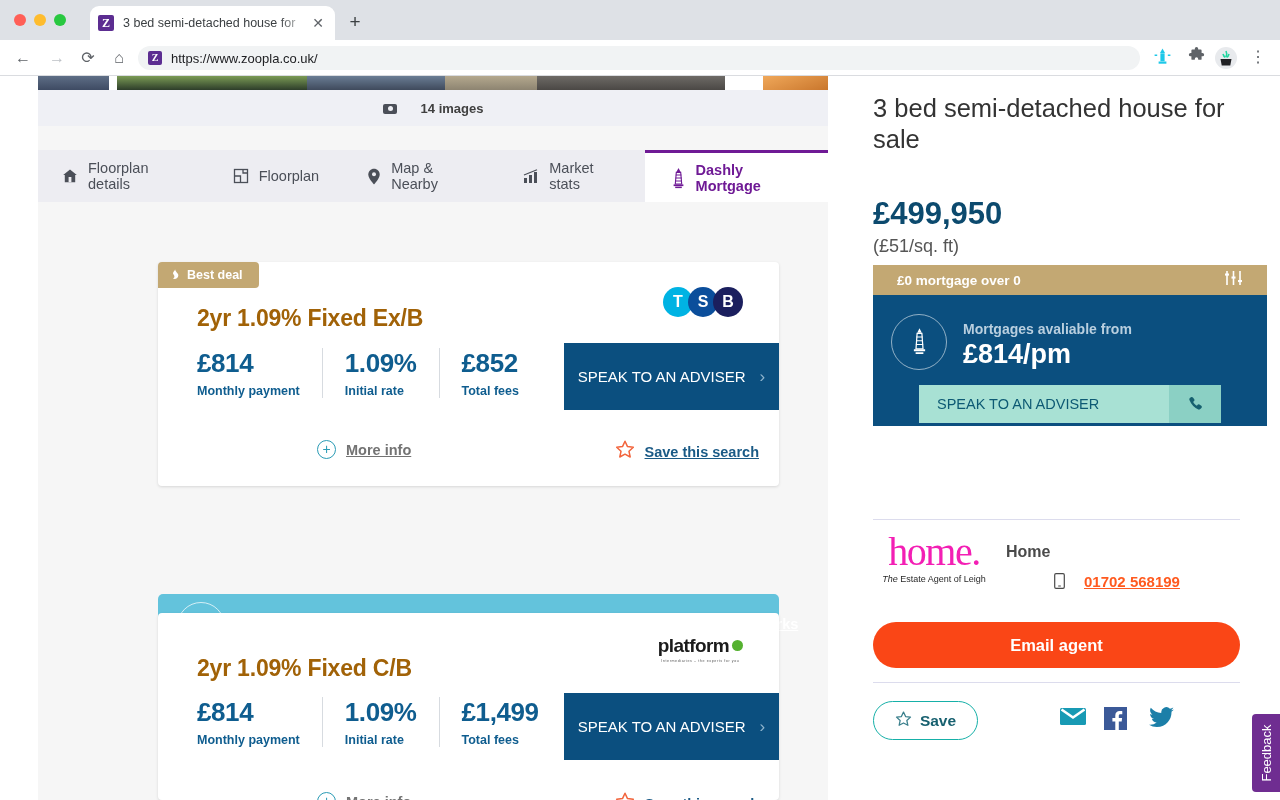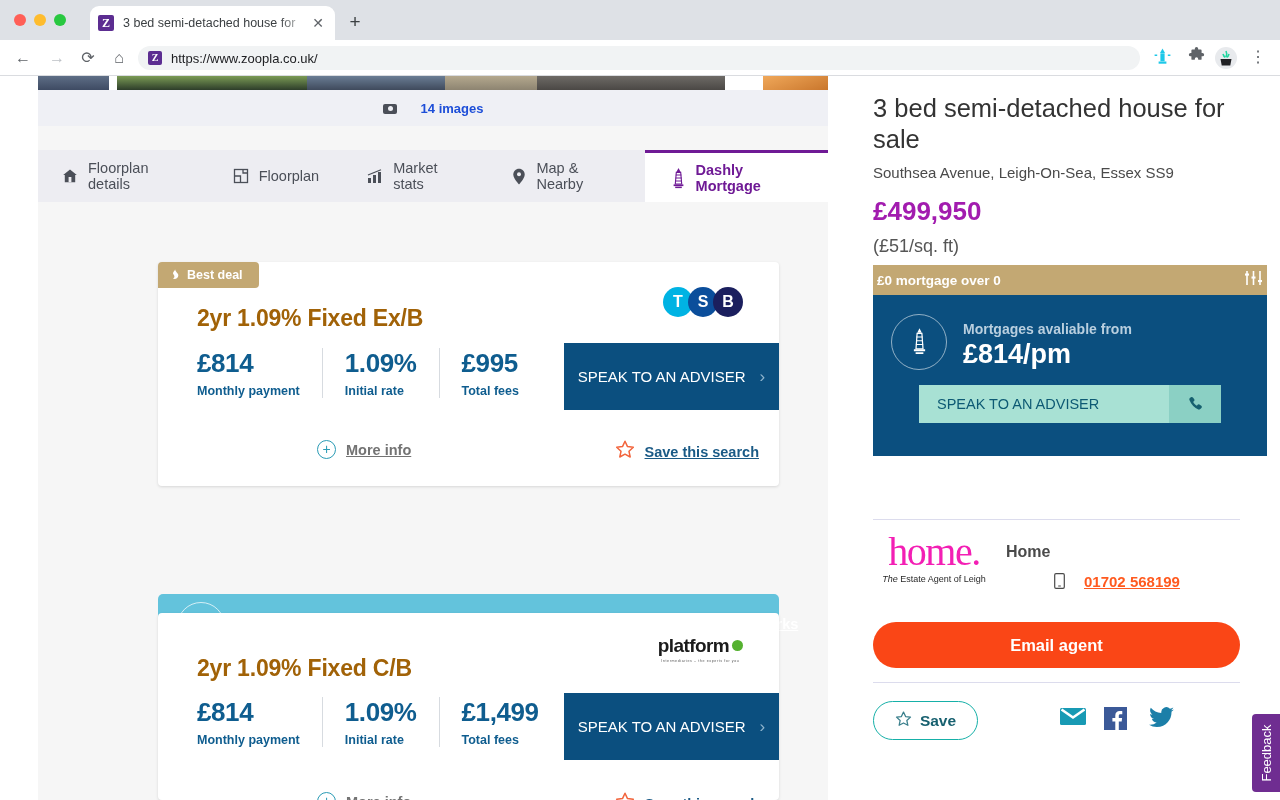--- a/index.html
+++ b/index.html
@@ -81,21 +81,21 @@
   .gshot.g2 { width: 200px; background: linear-gradient(180deg,#7b9b55,#2d3d2a); }
   .gshot.g3 { width: 145px; background: linear-gradient(180deg,#6a7d94,#3f4a5c); }
   .gshot.g4 { width: 96px; background: linear-gradient(180deg,#b4a88e,#8d8471); }
   .gshot.g5 { width: 198px; background: linear-gradient(180deg,#6d6a66,#4b4845); }
   .gshot.g6 { width: 40px; background: #ffffff; }
   .gshot.g7 { width: 68px; background: linear-gradient(160deg,#f0a85a,#c9762c); }
 
   #images-count-bar {
     position: absolute; left: 0; top: 14px; width: 790px; height: 36px;
     background: #eff0f5; display: flex; align-items: center; justify-content: center;
-    gap: 24px; font-size: 13px; font-weight: bold; color: #1d4ed8;
+    gap: 24px; font-size: 13px; font-weight: bold; color: #404040;
   }
   .cam-icon { display: inline-block; width: 14px; height: 11px; position: relative; }
   .cam-icon::before {
     content: ""; position: absolute; left: 0; top: 1px; width: 14px; height: 10px;
     background: #4b4f58; border-radius: 2px;
   }
   .cam-icon::after {
     content: ""; position: absolute; left: 5px; top: 3.5px; width: 5px; height: 5px;
     background: #eff0f5; border-radius: 50%;
   }
@@ -213,31 +213,31 @@
   
   #sidebar { position: absolute; left: 828px; top: 0; width: 452px; height: 724px; background: #ffffff; }
   #listing-title {
     position: absolute; left: 45px; top: 17px; width: 370px; font-size: 25.5px;
     color: #333333; line-height: 1.22; font-weight: normal;
   }
   #listing-address {
     position: absolute; left: 45px; top: 88px; width: 380px; font-size: 15px; color: #4a4a4a;
   }
   #listing-price {
-    position: absolute; left: 45px; top: 120px; font-size: 26px; font-weight: bold; color: #a21caf;
+    position: absolute; left: 45px; top: 120px; font-size: 31px; font-weight: bold; color: #0c4a6e;
   }
   #listing-psf { position: absolute; left: 45px; top: 160px; font-size: 18px; color: #555; }
 
   #mortgage-widget { position: absolute; left: 45px; top: 189px; width: 394px; }
   #mw-header {
     height: 30px; background: #c3a873; display: flex; align-items: center;
-    justify-content: space-between; padding: 0 4px;
+    justify-content: space-between; padding: 0 24px;
   }
   #mw-header-text { font-size: 13.5px; font-weight: bold; color: #ffffff; }
-  #mw-body { height: 161px; background: #0b4f7f; position: relative; }
+  #mw-body { height: 131px; background: #0b4f7f; position: relative; }
   #mw-ring {
     position: absolute; left: 18px; top: 19px; width: 56px; height: 56px;
     border: 1.3px solid rgba(255,255,255,.55); border-radius: 50%;
     display: flex; align-items: center; justify-content: center;
   }
   #mw-from { position: absolute; left: 90px; top: 26px; font-size: 14px; color: #b9cfdf; font-weight: bold; }
   #mw-amount { position: absolute; left: 90px; top: 44px; font-size: 27px; font-weight: bold; color: #ffffff; }
   #mw-cta { position: absolute; left: 46px; top: 90px; width: 302px; height: 38px; display: flex; }
   #mw-cta-main {
     flex: 1 1 auto; background: #a8e1d4; color: #0d5a74; font-size: 14.5px;
@@ -384,38 +384,38 @@
             <rect x="1.5" y="1.5" width="13" height="13" fill="none" stroke="#4b4f58" stroke-width="1.3"></rect>
             <path d="M1.5 8h6v6.5" fill="none" stroke="#4b4f58" stroke-width="1.3"></path>
             <path d="M10 1.5v3.5h4.5" fill="none" stroke="#4b4f58" stroke-width="1.3"></path>
           </svg>
         </span>
         <span>Floorplan</span>
       </div>
 
       <div class="sec-tab">
         <span>
+          <svg width="14" height="17" viewBox="0 0 14 17">
+            <path d="M7 .8C3.8.8 1.3 3.3 1.3 6.4 1.3 10.6 7 16.3 7 16.3s5.7-5.7 5.7-9.9C12.7 3.3 10.2.8 7 .8z" fill="#4b4f58"></path>
+            <circle cx="7" cy="6.2" r="2" fill="#ededf2"></circle>
+          </svg>
+        </span>
+        <span>Map &amp; Nearby</span>
+      </div>
+
+      <div class="sec-tab">
+        <span>
           <svg width="16" height="15" viewBox="0 0 16 15">
             <rect x="1" y="9" width="3" height="5" fill="#4b4f58"></rect>
             <rect x="6" y="6" width="3" height="8" fill="#4b4f58"></rect>
             <rect x="11" y="3" width="3" height="11" fill="#4b4f58"></rect>
             <path d="M1 6 L14 .8" stroke="#4b4f58" stroke-width="1.2" fill="none"></path>
           </svg>
         </span>
         <span>Market stats</span>
-      </div>
-
-      <div class="sec-tab">
-        <span>
-          <svg width="14" height="17" viewBox="0 0 14 17">
-            <path d="M7 .8C3.8.8 1.3 3.3 1.3 6.4 1.3 10.6 7 16.3 7 16.3s5.7-5.7 5.7-9.9C12.7 3.3 10.2.8 7 .8z" fill="#4b4f58"></path>
-            <circle cx="7" cy="6.2" r="2" fill="#ededf2"></circle>
-          </svg>
-        </span>
-        <span>Map &amp; Nearby</span>
       </div>
 
       <div class="sec-tab active">
         <span>
           <svg width="15" height="22" viewBox="0 0 15 22">
             <path d="M7.5 1 L9.6 5 H5.4 Z" fill="#6f1a95"></path>
             <path d="M5.3 5.4h4.4l1 11.6H4.3z" fill="none" stroke="#6f1a95" stroke-width="1.1"></path>
             <path d="M4.8 8h5.6M4.6 11h6.2M4.4 14h6.6" stroke="#6f1a95" stroke-width="1"></path>
             <rect x="2.6" y="17.4" width="9.8" height="1.7" fill="#6f1a95"></rect>
             <rect x="4.2" y="19.6" width="6.6" height="1.5" fill="#6f1a95"></rect>
@@ -446,21 +446,21 @@
       <div class="stats">
         <div class="stat">
           <div class="stat-val">£814</div>
           <div class="stat-lbl">Monthly payment</div>
         </div>
         <div class="stat">
           <div class="stat-val">1.09%</div>
           <div class="stat-lbl">Initial rate</div>
         </div>
         <div class="stat">
-          <div class="stat-val">£995</div>
+          <div class="stat-val">£852</div>
           <div class="stat-lbl">Total fees</div>
         </div>
       </div>
 
       <div class="adviser-btn">
         <span>SPEAK TO AN ADVISER</span>
         <span class="chev">›</span>
       </div>
 
       <div class="more-info">
@@ -536,21 +536,20 @@
           </svg>
         </span>
         <span class="save-search-lbl">Save this search</span>
       </div>
     </div>
   </div>
 
   <div id="sidebar">
 
     <h1 id="listing-title">3 bed semi-detached house for sale</h1>
-    <div id="listing-address">Southsea Avenue, Leigh-On-Sea, Essex SS9</div>
     <div id="listing-price">£499,950</div>
     <div id="listing-psf">(£51/sq. ft)</div>
 
     <div id="mortgage-widget">
       <div id="mw-header">
         <span id="mw-header-text">£0 mortgage over 0</span>
         <span>
           <svg width="19" height="16" viewBox="0 0 19 16">
             <path d="M3 1v14M9.5 1v14M16 1v14" stroke="#ffffff" stroke-width="1.6"></path>
             <rect x="1" y="3.5" width="4" height="2.1" fill="#ffffff"></rect>

